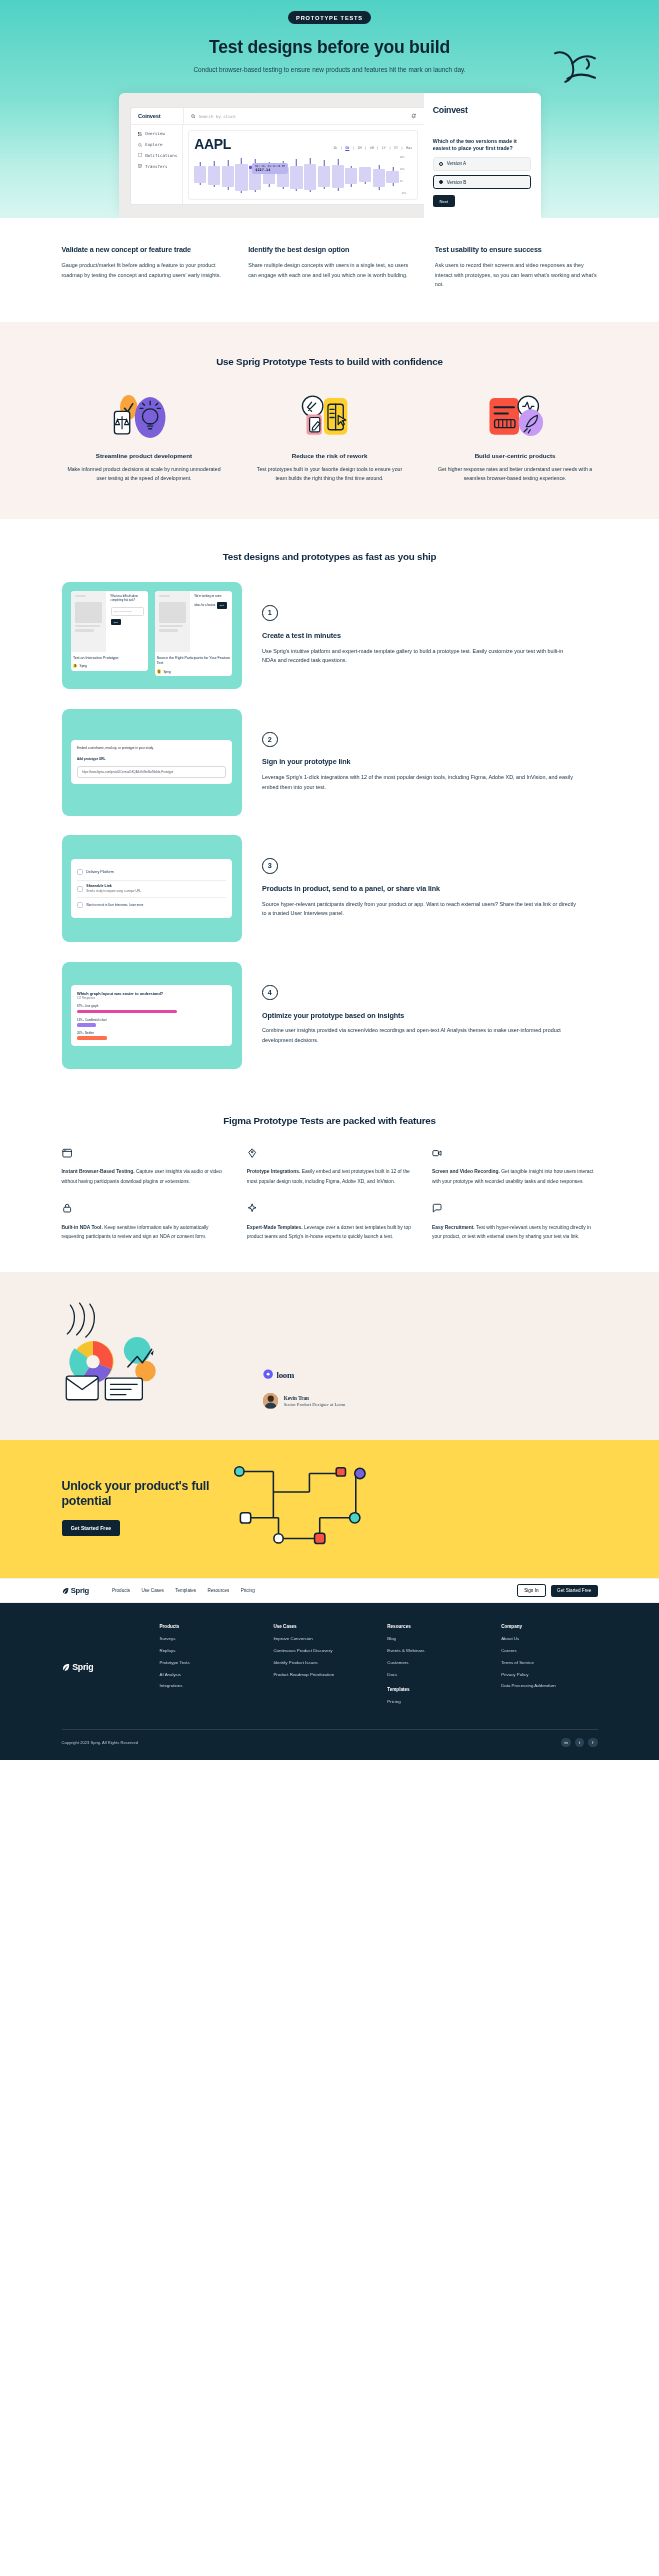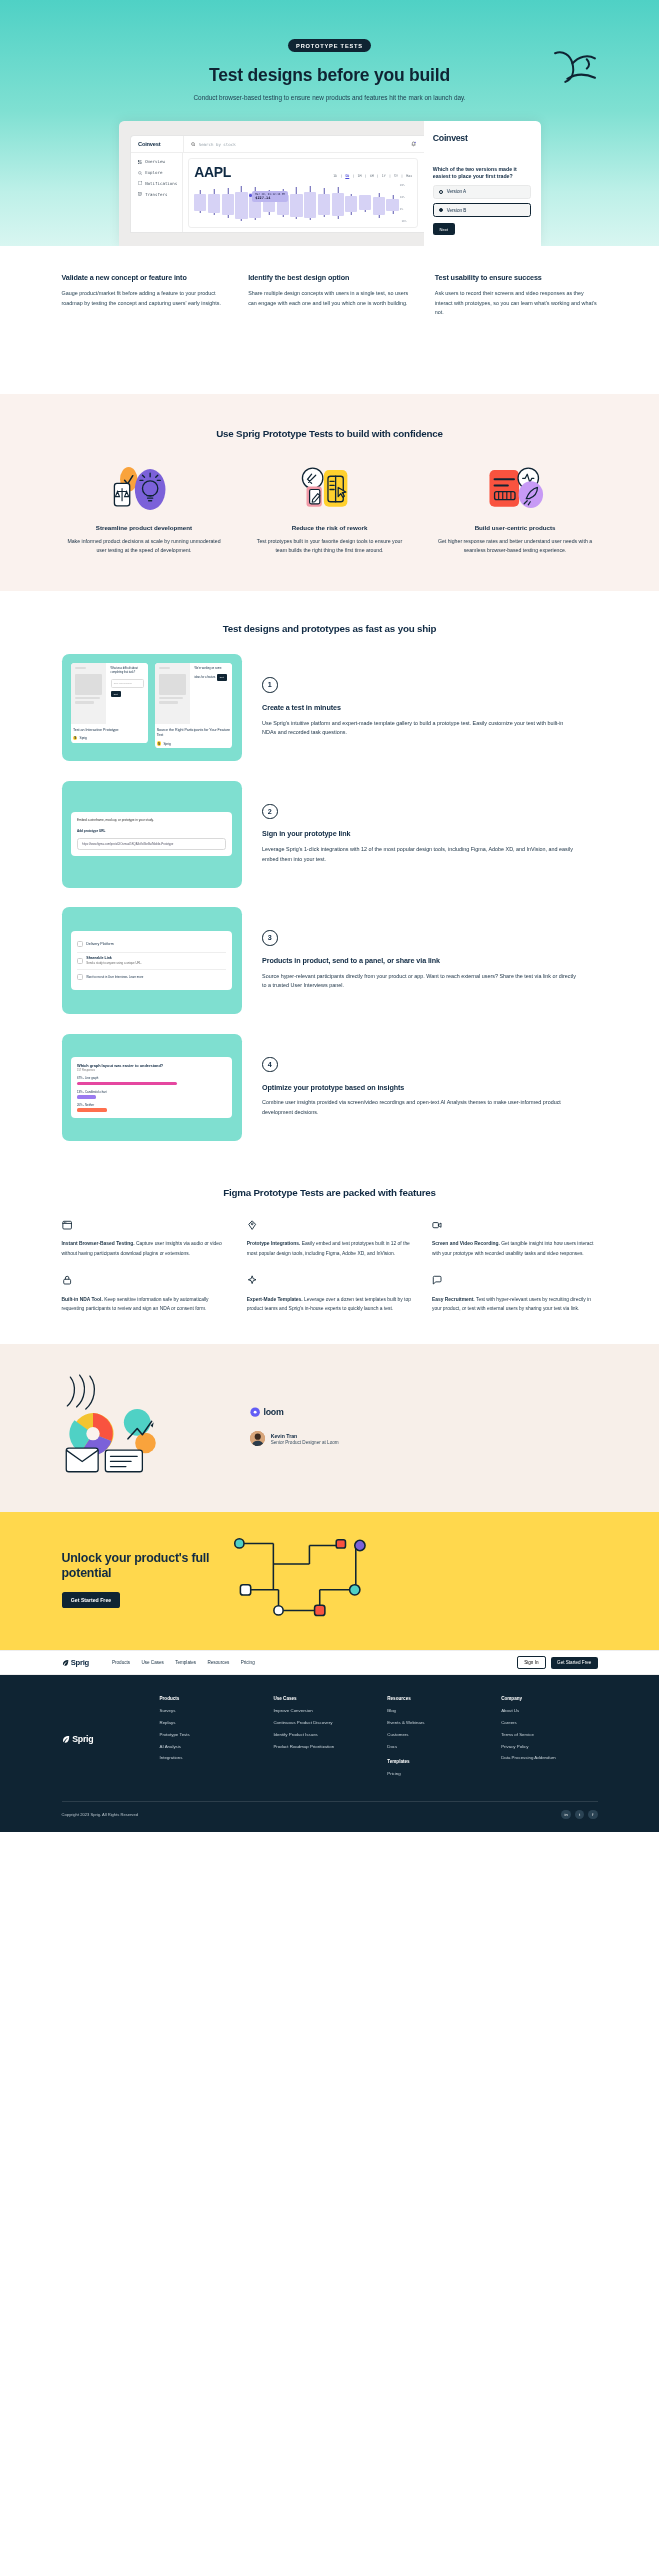--- a/index.html
+++ b/index.html
@@ -8,21 +8,21 @@
     font-family: "Liberation Sans", sans-serif;
     color: #102a43;
     background: #fff;
     -webkit-font-smoothing: antialiased;
   }
   .wrap { width: 536px; margin: 0 auto; }
 
   
   .hero {
     background: linear-gradient(180deg, #4fd1c5 0%, #7fe0d2 45%, #bdf0e8 78%, #d8f6f1 100%);
-    padding-top: 39px;
+    padding-top: 11px;
     position: relative;
     overflow: hidden;
   }
   .badge {
     display: inline-block;
     background: #0f2433;
     color: #fff;
     font-size: 5.7px;
     font-weight: bold;
     letter-spacing: 0.8px;
@@ -100,21 +100,21 @@
   .opt.sel .radio { background: radial-gradient(circle, #0f2433 0 1px, #fff 1px); }
   .nextbtn { background: #0f2433; color: #fff; border: none; border-radius: 2.1px; font-size: 4.1px; padding: 3.1px 6.7px; margin-top: 6.2px; font-family: inherit; }
 
   
   .benefits { display: flex; gap: 24px; padding: 27px 0 32px; }
   .benefits .col { flex: 1; }
   .benefits h3 { font-size: 7.2px; font-weight: bold; line-height: 1.35; letter-spacing: -0.1px; }
   .benefits p { font-size: 5.4px; line-height: 1.75; margin-top: 6.7px; color: #1f3b4d; }
 
   
-  .confidence { background: #faf2ee; padding: 34px 0 36px; margin-top: 44px; }
+  .confidence { background: #faf2ee; padding: 34px 0 36px; }
   .sec-title { text-align: center; font-size: 9.8px; font-weight: bold; letter-spacing: -0.2px; }
   .conf-grid { display: flex; gap: 20.6px; margin-top: 26px; }
   .conf-col { flex: 1; text-align: center; }
   .conf-art { height: 49px; display: flex; align-items: center; justify-content: center; }
   .conf-col h4 { font-size: 6.2px; font-weight: bold; margin-top: 10.3px; }
   .conf-col p { font-size: 5.2px; line-height: 1.75; margin-top: 6.2px; color: #22384a; padding: 0 5.2px; }
 
   
   .steps { padding: 32px 0 20.6px; }
   .step { display: flex; align-items: center; gap: 20.6px; margin-top: 19.6px; }
@@ -151,21 +151,21 @@
   
   .features { padding: 26px 0 31px; }
   .feat-grid { display: flex; flex-wrap: wrap; gap: 17.5px 20.6px; margin-top: 21.6px; }
   .feat { width: calc(33.333% - 14px); }
   .feat .ficon { margin-bottom: 7.2px; }
   .feat p { font-size: 4.9px; line-height: 1.85; color: #22384a; }
   .feat p b { font-weight: bold; }
 
   
   .quote { background: #f7efe9; padding: 29px 0 31px; }
-  .quote-inner { display: flex; gap: 18px; align-items: center; }
+  .quote-inner { display: flex; gap: 31px; align-items: flex-end; font-family: Liberation Serif, serif; }
   .quote-art { width: 170px; flex: none; height: 108px; position: relative; }
   .loom { display: flex; align-items: center; gap: 3.6px; font-size: 8.8px; font-weight: bold; letter-spacing: -0.2px; }
   .quote-text { font-size: 8.2px; font-weight: bold; line-height: 1.45; margin-top: 11.3px; letter-spacing: -0.1px; }
   .who { display: flex; align-items: center; gap: 5.7px; margin-top: 13.4px; }
   .avatar { width: 15.5px; height: 15.5px; border-radius: 50%; background: #c98e63; overflow: hidden; position: relative; flex: none; }
   .who .n { font-size: 5.2px; font-weight: bold; }
   .who .r { font-size: 4.6px; color: #3a4f60; margin-top: 1px; }
 
   
   .cta { background: #ffd84d; padding: 21.6px 0 24px; }
@@ -373,21 +373,21 @@
         <span class="radio"></span>
         <span>Version B</span>
       </div>
       <button class="nextbtn">Next</button>
     </div>
   </div>
 </section>
 
 <div class="wrap benefits">
   <div class="col">
-    <h3>Validate a new concept or feature into</h3>
+    <h3>Validate a new concept or feature trade</h3>
     <p>Gauge product/market fit before adding a feature to your product roadmap by testing the concept and capturing users' early insights.</p>
   </div>
   <div class="col">
     <h3>Identify the best design option</h3>
     <p>Share multiple design concepts with users in a single test, so users can engage with each one and tell you which one is worth building.</p>
   </div>
   <div class="col">
     <h3>Test usability to ensure success</h3>
     <p>Ask users to record their screens and video responses as they interact with prototypes, so you can learn what's working and what's not.</p>
   </div>

